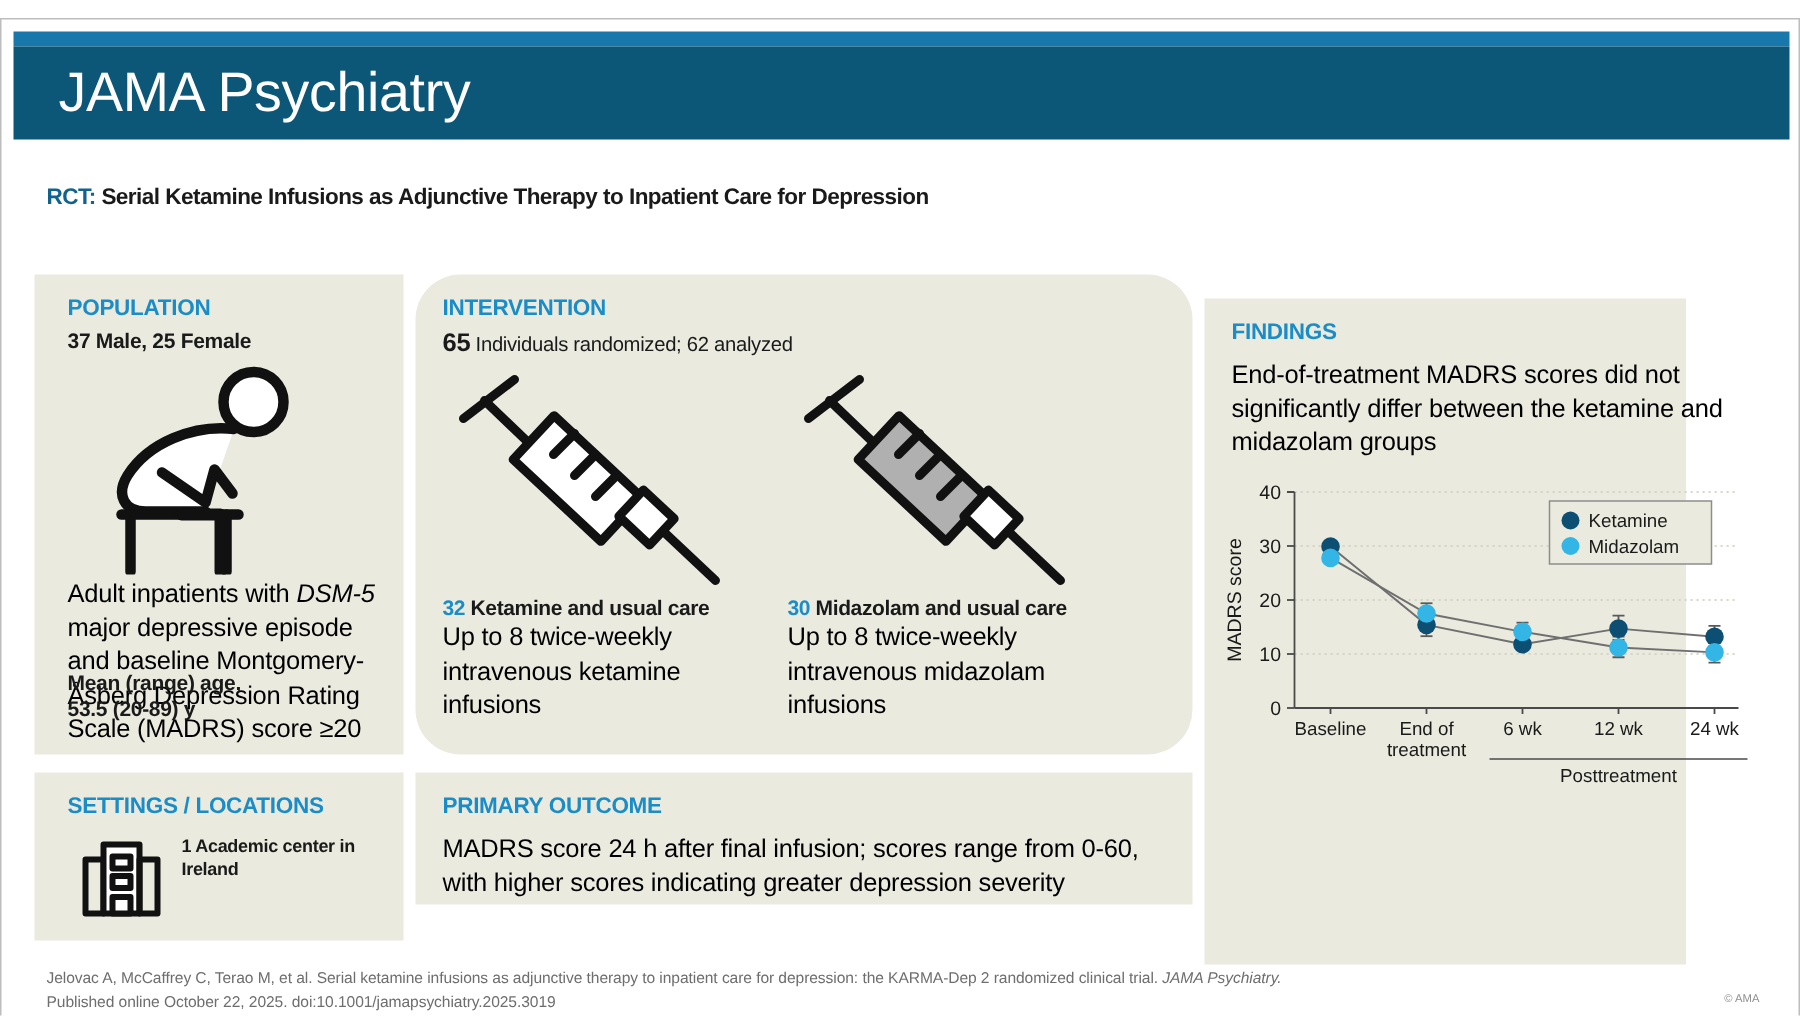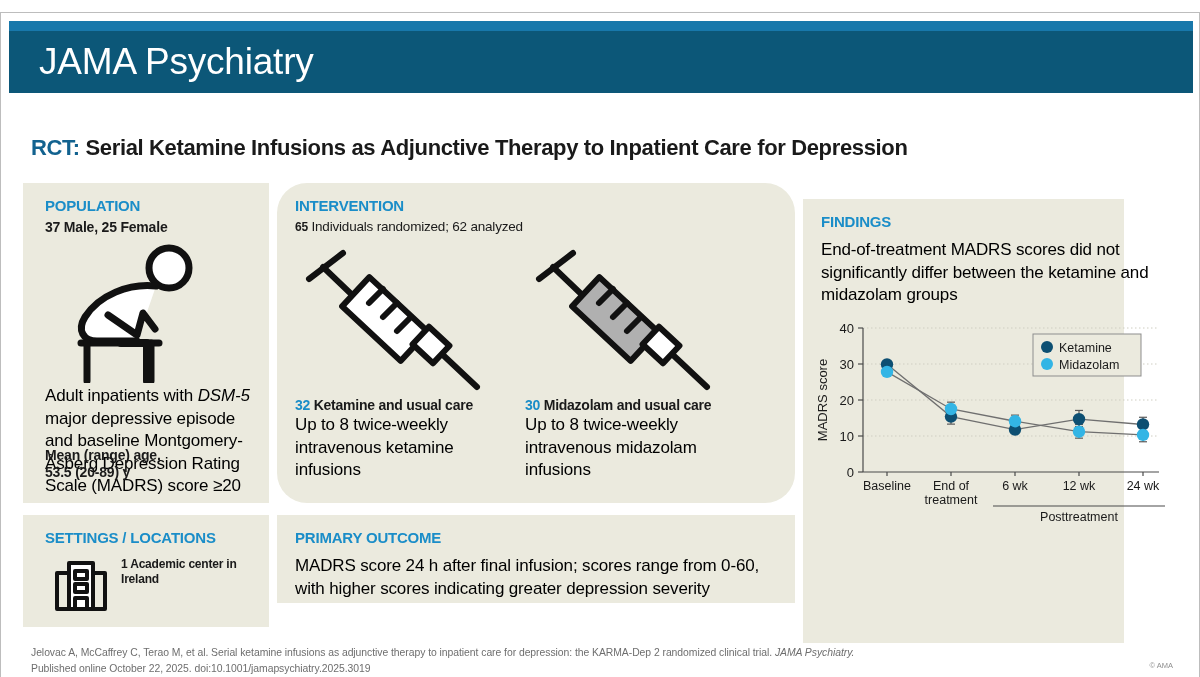--- a/index.html
+++ b/index.html
@@ -32,23 +32,23 @@
     position: absolute; left: 30px; top: 10px;
     color: #ffffff;
     font-size: 37px;
     font-weight: 400;
     letter-spacing: -0.2px;
     font-family: "Liberation Sans", sans-serif;
   }
 
   
   #headline {
-    position: absolute; left: 30px; top: 122px;
+    position: absolute; left: 30px; top: 110px;
     width: 1140px;
-    font-size: 22px;
+    font-size: 15px;
     font-weight: bold;
     color: #1a1a1a;
     letter-spacing: -0.35px;
     white-space: nowrap;
   }
   #headline .rct { color: #12628f; }
 
   
   .card {
     position: absolute;
@@ -79,21 +79,21 @@
   #pop-sex { position: absolute; left: 22px; top: 36px; }
   #pop-figure { position: absolute; left: 28px; top: 60px; width: 190px; height: 140px; }
   #pop-desc { position: absolute; left: 22px; top: 202px; width: 210px; }
   #pop-desc i { font-style: italic; }
   #pop-age { position: absolute; left: 22px; top: 264px; width: 212px; line-height: 1.2; }
 
   
   #card-intervention { left: 276px; top: 170px; width: 518px; height: 320px; border-radius: 30px; }
   #int-title { position: absolute; left: 18px; top: 14px; }
   #int-count { position: absolute; left: 18px; top: 36px; font-size: 13.5px; color: #1a1a1a; letter-spacing: -0.2px;}
-  #int-count b { font-weight: bold; font-size: 12px; }
+  #int-count b { font-weight: bold; font-size: 17px; }
   .syringe { position: absolute; top: 64px; width: 200px; height: 150px; }
   #syringe-ket { left: 18px; }
   #syringe-mid { left: 248px; }
   .arm { position: absolute; top: 214px; width: 225px; }
   #arm-ket { left: 18px; }
   #arm-mid { left: 248px; }
   .arm-head { font-size: 14px; font-weight: bold; color: #1a1a1a; letter-spacing: -0.25px; }
   .arm-head .num { color: #1a8dc8; }
   .arm-sub { margin-top: 1px; }
 

